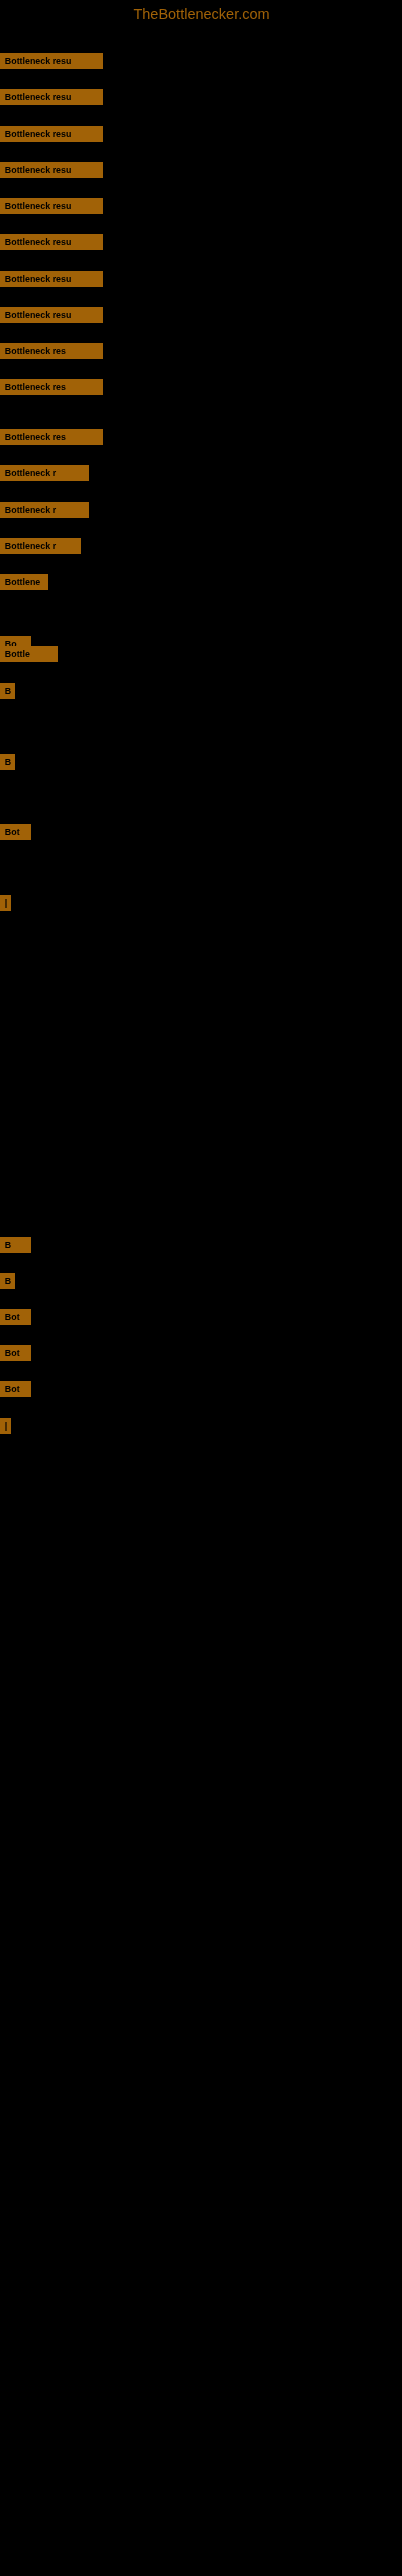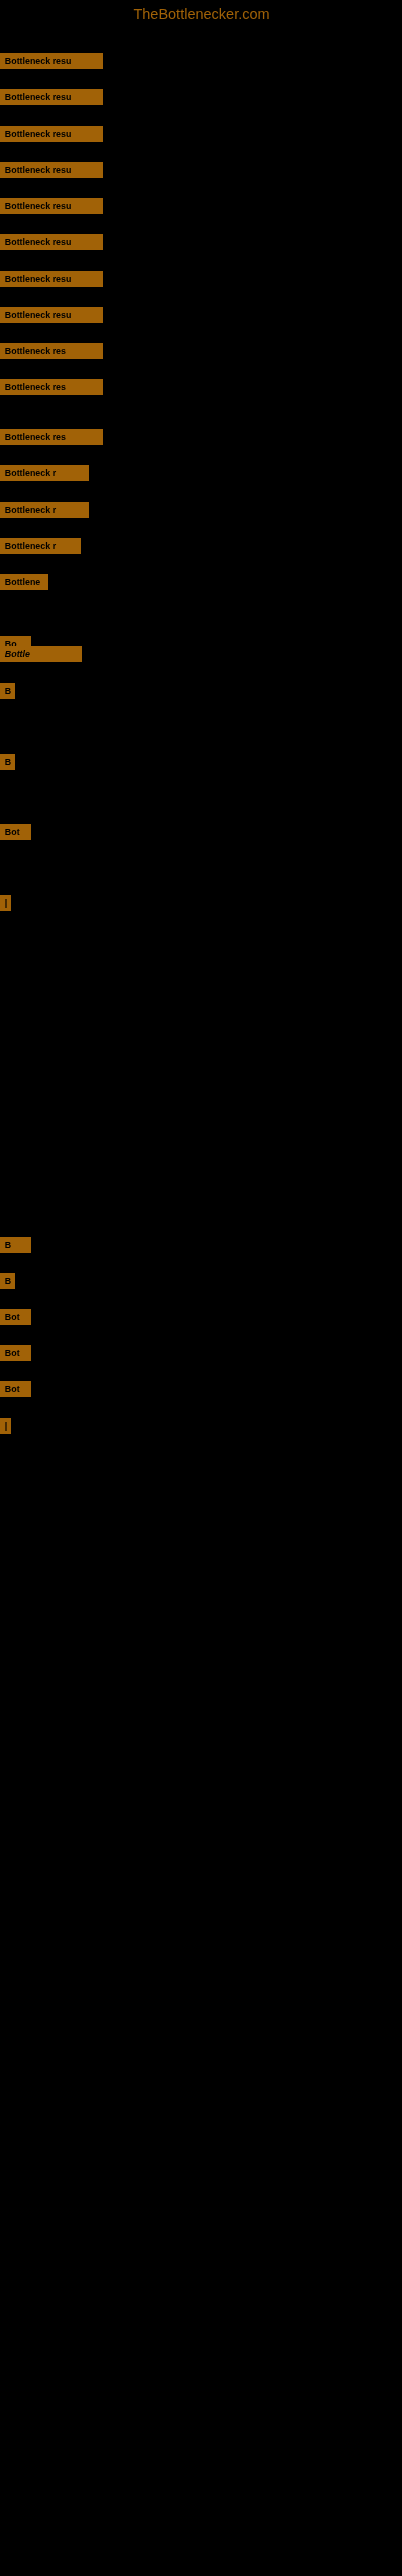--- a/index.html
+++ b/index.html
@@ -85,21 +85,21 @@
     <div class="bar-row" style="top: 509px; left: 0px;">
       <div class="bar-label" style="width: 81px;">Bottleneck r</div>
     </div>
     <div class="bar-row" style="top: 545px; left: 0px;">
       <div class="bar-label" style="width: 48px;">Bottlene</div>
     </div>
     <div class="bar-row" style="top: 599px; left: 0px; margin-top: 8px;">
       <div class="bar-label" style="width: 31px;">Bo</div>
     </div>
     <div class="bar-row" style="top: 617px; left: 0px;">
-      <div class="bar-label" style="width: 82px; font-style: italic;">Bottle</div>
+      <div class="bar-label" style="width: 58px;">Bottle</div>
     </div>
     <div class="bar-row" style="top: 654px; left: 0px;">
       <div class="bar-label" style="width: 14.5px;">B</div>
     </div>
     <div class="bar-row" style="top: 725px; left: 0px;">
       <div class="bar-label" style="width: 14.5px;">B</div>
     </div>
     <div class="bar-row" style="top: 795px; left: 0px;">
       <div class="bar-label" style="width: 31px;">Bot</div>
     </div>

